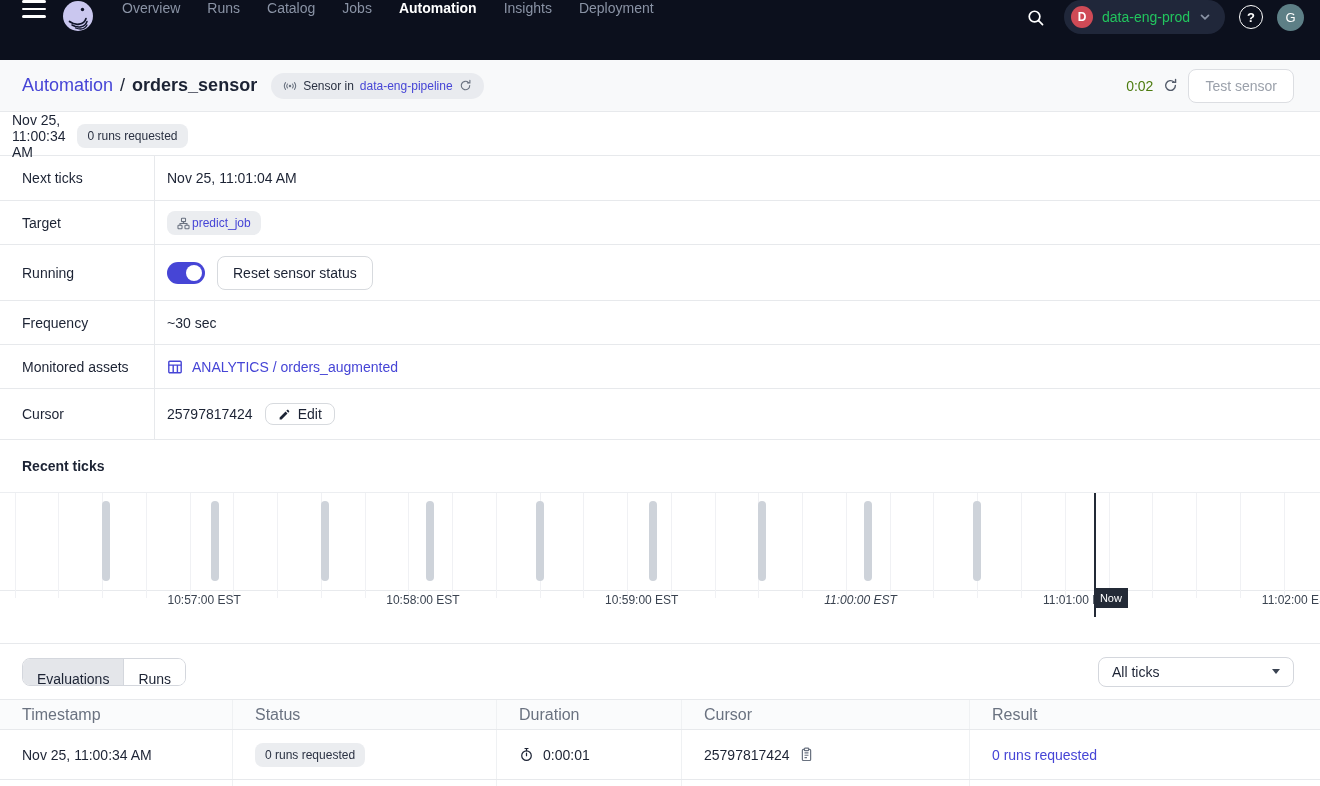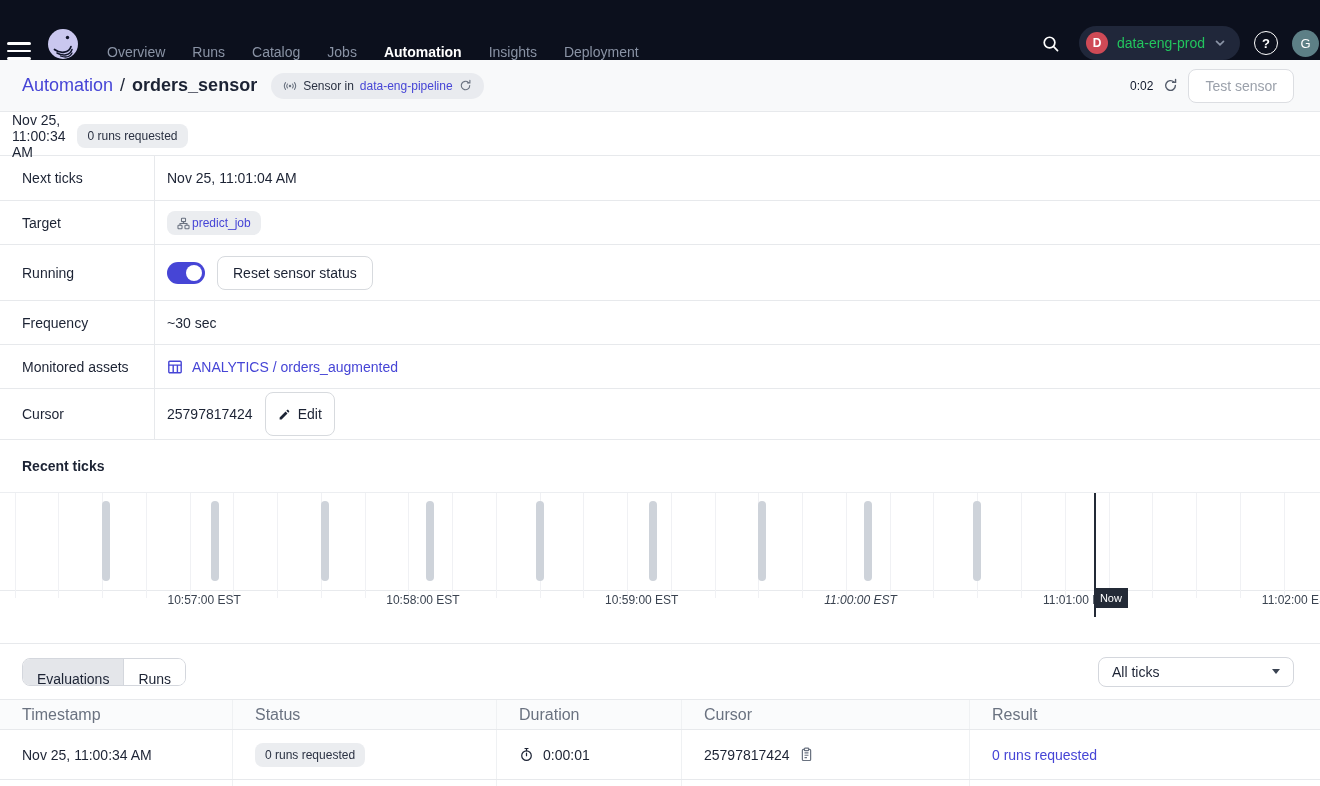--- a/index.html
+++ b/index.html
@@ -5,21 +5,21 @@
   *{box-sizing:border-box;margin:0;padding:0}
   html,body{width:1320px;height:786px;overflow:hidden;background:#fff;
     font-family:"Liberation Sans","DejaVu Sans",sans-serif;color:#1c2334}
   :root{
     --accent:#4645d6; --border:#e7e9ec; --muted:#6a7280; --pill:#ebedf0;
     --nav-bg:#0c101d; --nav-text:#8a93a5;
   }
   svg{display:block}
 
   
-  .topnav{height:60px;background:var(--nav-bg);display:flex;align-items:flex-end;padding:0 1px}
+  .topnav{height:60px;background:var(--nav-bg);display:flex;align-items:flex-start;padding:0 16px}
   .hamburger{width:24px;height:18px;display:flex;flex-direction:column;justify-content:space-between;
     background:none;border:none;cursor:pointer;margin:0 16px 0 6px}
   .hamburger span{display:block;height:2.6px;background:#fff;border-radius:2px}
   .logo{width:32px;height:32px;margin-right:28px}
   .nav-items{display:flex;align-items:center;gap:27px}
   .nav-item{font-size:14px;color:var(--nav-text);text-decoration:none;cursor:pointer}
   .nav-item.active{color:#fff;font-weight:700}
   .nav-right{margin-left:auto;display:flex;align-items:center;gap:14px}
   .icon-btn{background:none;border:none;cursor:pointer;display:flex;align-items:center;justify-content:center;
     width:30px;height:30px;border-radius:50%}
@@ -36,39 +36,39 @@
   
   .page-header{height:52px;background:#f8f9fa;border-bottom:1px solid var(--border);
     display:flex;align-items:center;padding:0 26px 0 22px}
   .crumb-link{color:var(--accent);font-size:18px;text-decoration:none;cursor:pointer}
   .crumb-sep{font-size:18px;margin:0 7px;color:#1c2334}
   .page-title{font-size:18px;font-weight:700}
   .sensor-badge{display:flex;align-items:center;gap:6px;background:#e9ebef;border-radius:14px;
     height:26px;padding:0 12px;margin-left:14px;font-size:12px;color:#2a3142}
   .sensor-badge a{color:var(--accent);text-decoration:none;cursor:pointer}
   .hdr-right{margin-left:auto;display:flex;align-items:center;gap:10px}
-  .countdown{font-size:12px;color:#0f172a}
+  .countdown{font-size:14px;color:#4d7c0f}
   .btn{background:#fff;border:1px solid #d7dade;border-radius:8px;font-size:14px;color:#1c2334;
     display:inline-flex;align-items:center;gap:7px;cursor:pointer;
     font-family:"Liberation Sans","DejaVu Sans",sans-serif}
   .btn.disabled{color:#9ba1ab;border-color:#dcdee2}
   .test-btn{height:34px;padding:0 16px}
 
   
   .drow{display:grid;grid-template-columns:155px 1fr;border-bottom:1px solid var(--border)}
   .dlabel{display:flex;align-items:center;padding-left:22px;border-right:1px solid var(--border);font-size:14px}
   .dvalue{display:flex;align-items:center;gap:12px;padding-left:12px;font-size:14px}
   .pill{background:var(--pill);border-radius:8px;font-size:12px;color:#2a3142;padding:5px 10px;white-space:nowrap}
   .chip{display:inline-flex;align-items:flex-end;gap:2px;background:var(--pill);border-radius:8px;
     padding:5px 10px;font-size:12px;text-decoration:none;cursor:pointer;color:var(--accent)}
   .chip .cicon{color:#6a7280}
   .toggle{width:38px;height:22px;border-radius:11px;background:var(--accent);border:none;position:relative;cursor:pointer}
   .toggle .knob{position:absolute;top:3px;right:3px;width:16px;height:16px;border-radius:50%;background:#fff}
   .reset-btn{height:34px;padding:0 15px}
-  .edit-btn{height:44px;padding:0 12px}
+  .edit-btn{height:22px;padding:0 12px}
   .asset-link{display:inline-flex;align-items:center;gap:9px;color:var(--accent);font-size:14px;
     text-decoration:none;cursor:pointer}
 
   
   .recent-head{height:52px;display:flex;align-items:center;padding-left:22px}
   .recent-head h3{font-size:14px;font-weight:700}
   .chart{position:relative;height:152px;border-top:1px solid #eceef1;border-bottom:1px solid var(--border);
     overflow:hidden;background:#fff}
   .gridline{position:absolute;top:0;width:1px;height:105px;background:#f0f1f4}
   .axis-line{position:absolute;top:97px;left:0;right:0;height:1px;background:#e8eaed}

